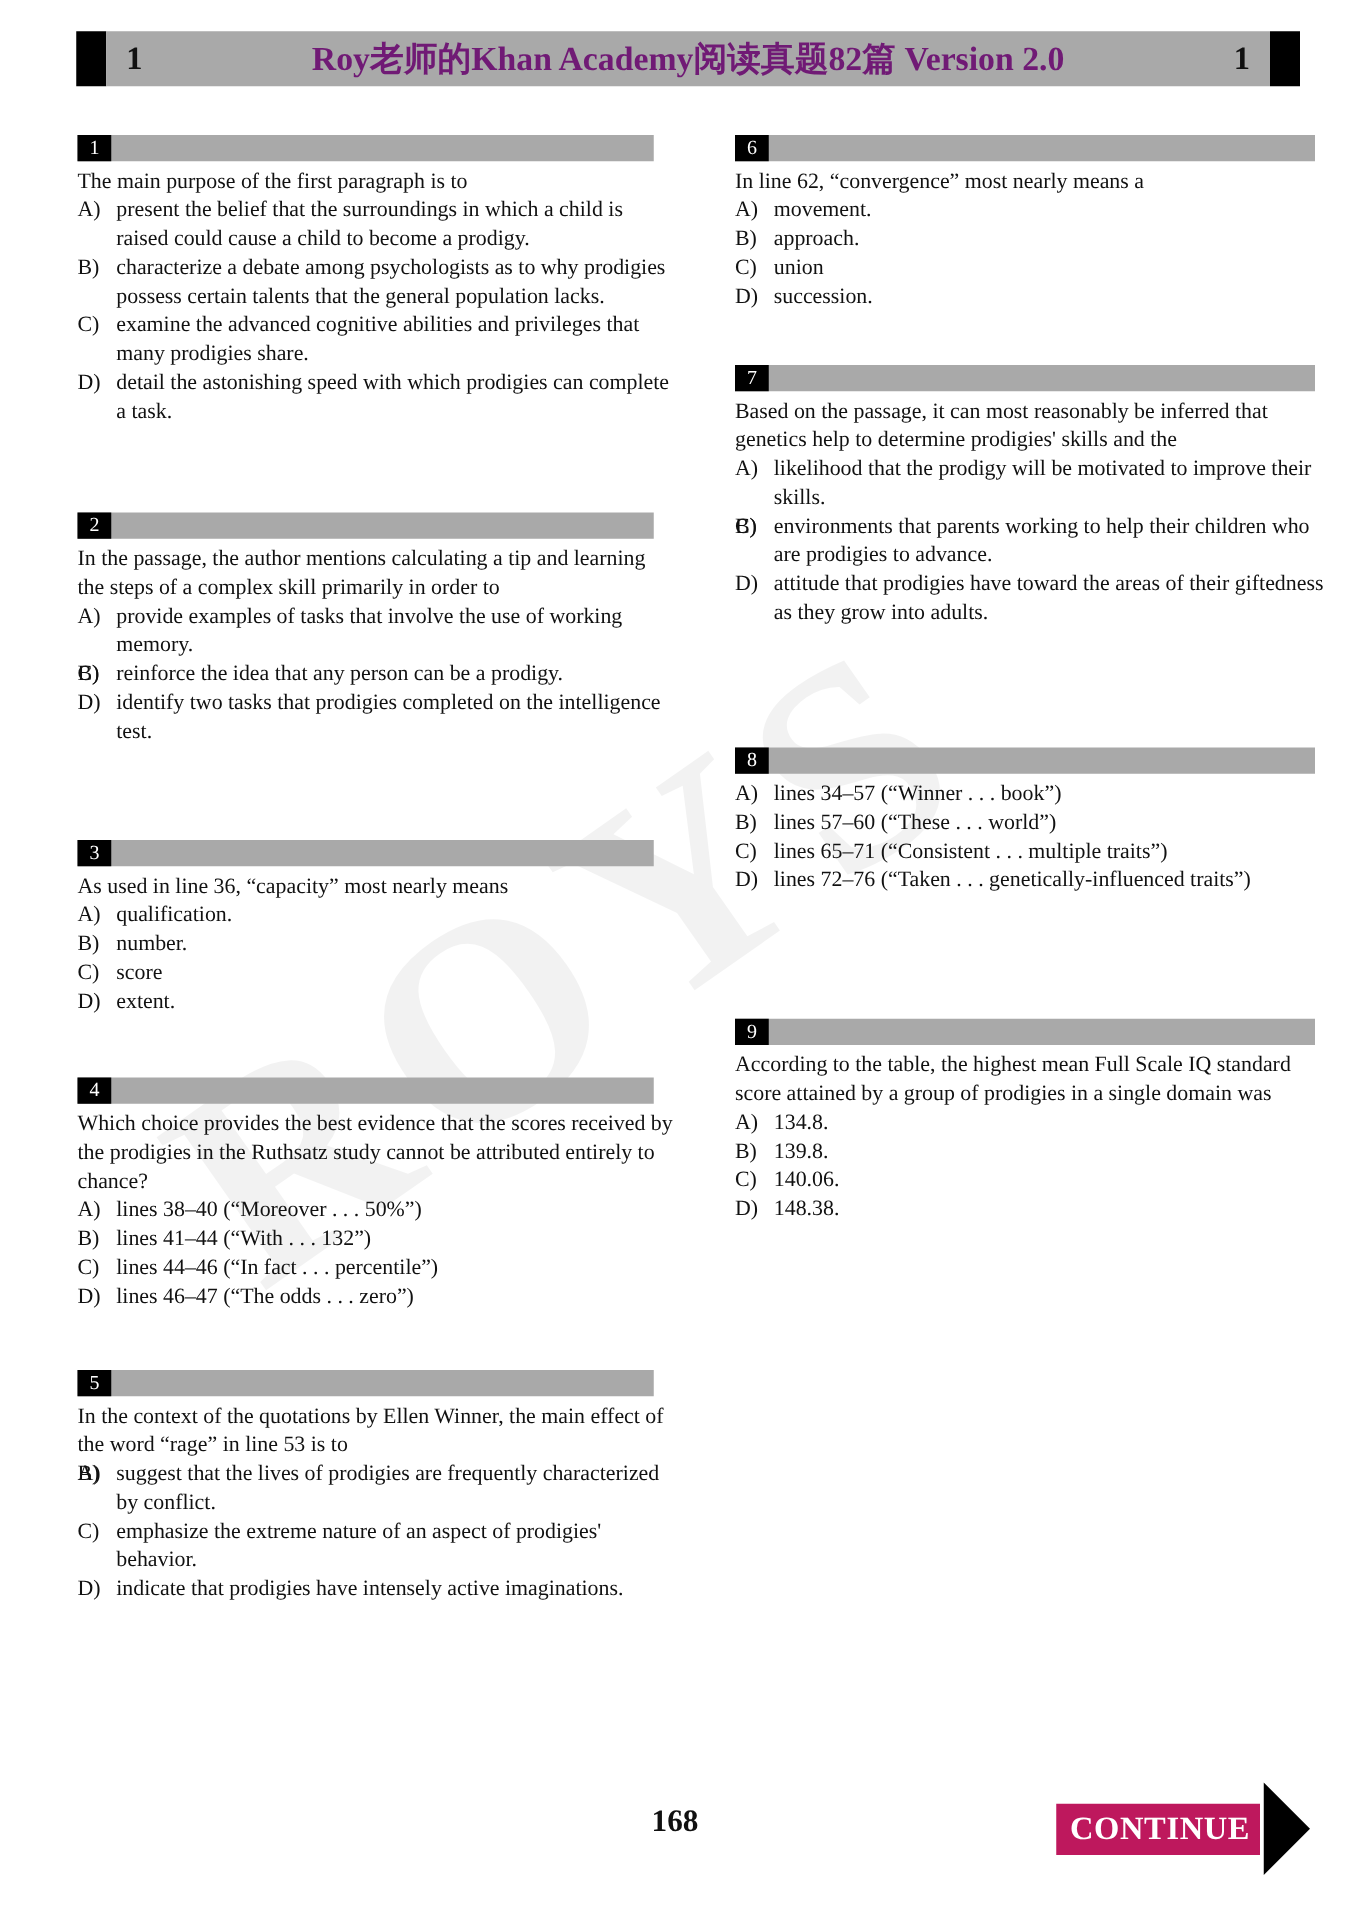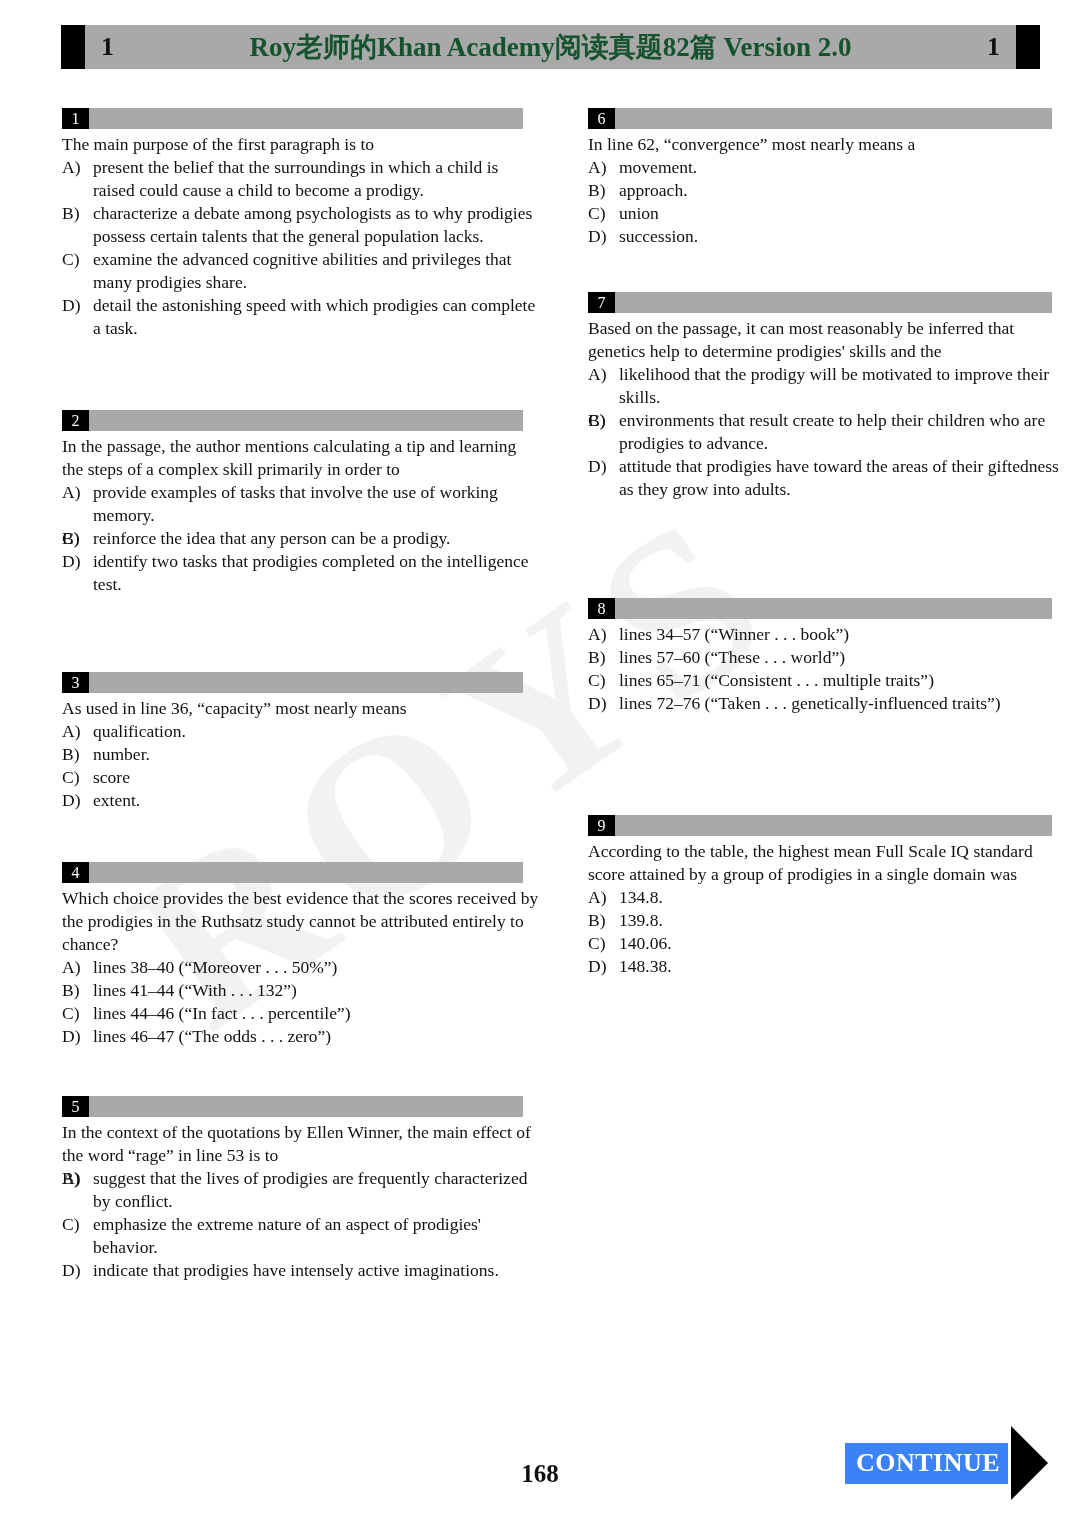--- a/index.html
+++ b/index.html
@@ -5,40 +5,40 @@
   html,body{margin:0;padding:0;}
   body{
     width:1080px;height:1529px;position:relative;background:#ffffff;
     font-family:"Liberation Serif", serif;color:#111;overflow:hidden;
   }
   
   .header{position:absolute;left:61px;top:25px;width:979px;height:44px;display:flex;}
   .hdr-sq{width:24px;height:44px;background:#000;flex:0 0 auto;}
   .hdr-bar{flex:1;background:#a9a9a9;display:flex;align-items:center;}
   .hdr-num{font-size:26px;font-weight:bold;color:#111;padding:0 16px;}
-  .hdr-title{flex:1;text-align:center;font-size:27px;font-weight:bold;color:#14532d;
+  .hdr-title{flex:1;text-align:center;font-size:27px;font-weight:bold;color:#701a75;
     white-space:nowrap;overflow:hidden;}
   
   .watermark{position:absolute;left:150px;top:560px;width:900px;height:500px;
     font-size:230px;font-weight:bold;color:rgba(130,130,130,0.10);
     transform:rotate(-35deg);transform-origin:50% 50%;letter-spacing:18px;
     pointer-events:none;user-select:none;}
   
   .q{position:absolute;font-size:17.5px;line-height:23px;}
   .qbar{height:21px;background:#a9a9a9;display:flex;align-items:stretch;margin-bottom:4px;}
   .qnum{width:27px;background:#000;color:#fff;display:flex;align-items:center;
     justify-content:center;font-size:16px;}
   .stem{margin:1px 0 0 0;}
   .opt{position:relative;padding-left:31px;}
   .opt .lbl{position:absolute;left:0;top:0;}
   
   .page-num{position:absolute;left:50%;top:1444px;transform:translateX(-50%);
-    font-size:25px;font-weight:bold;margin-top:16px;}
+    font-size:25px;font-weight:bold;}
   .continue{position:absolute;left:845px;top:1426px;display:flex;align-items:center;}
-  .cont-box{background:#3b82f6;color:#fff;font-weight:bold;font-size:26px;
+  .cont-box{background:#be185d;color:#fff;font-weight:bold;font-size:26px;
     padding:7px 8px 8px 11px;letter-spacing:0.5px;line-height:1;}
   .cont-arrow{width:0;height:0;border-top:37px solid transparent;
     border-bottom:37px solid transparent;border-left:37px solid #000;margin-left:3px;}
 </style>
 </head>
 <body>
 
 <div class="header">
   <div class="hdr-sq"></div>
   <div class="hdr-bar">
@@ -117,21 +117,21 @@
   <div class="opt"><span class="lbl">D)</span><span>succession.</span></div>
 </div>
 
 <div class="q" style="left:588px;top:292px;width:482px">
   <div class="qbar" style="width:464px">
     <span class="qnum">7</span>
   </div>
   <div class="stem">Based on the passage, it can most reasonably be inferred that genetics help to determine prodigies' skills and the</div>
   <div class="opt"><span class="lbl">A)</span><span>likelihood that the prodigy will be motivated to improve their skills.</span></div>
   <div class="opt"><span class="lbl">B)</span></div>
-  <div class="opt"><span class="lbl">C)</span><span>environments that result create to help their children who are prodigies to advance.</span></div>
+  <div class="opt"><span class="lbl">C)</span><span>environments that parents working to help their children who are prodigies to advance.</span></div>
   <div class="opt"><span class="lbl">D)</span><span>attitude that prodigies have toward the areas of their giftedness as they grow into adults.</span></div>
 </div>
 
 <div class="q" style="left:588px;top:598px;width:482px">
   <div class="qbar" style="width:464px">
     <span class="qnum">8</span>
   </div>
   <div class="opt"><span class="lbl">A)</span><span>lines 34–57 (“Winner . . . book”)</span></div>
   <div class="opt"><span class="lbl">B)</span><span>lines 57–60 (“These . . . world”)</span></div>
   <div class="opt"><span class="lbl">C)</span><span>lines 65–71 (“Consistent . . . multiple traits”)</span></div>

